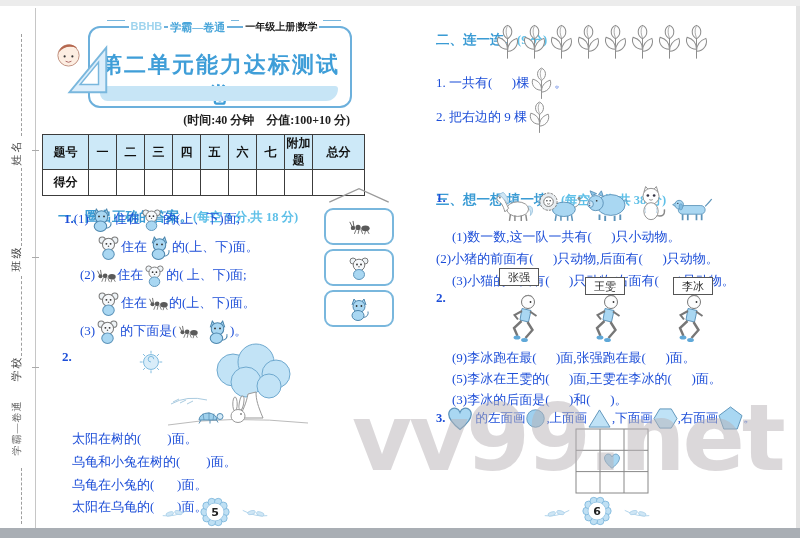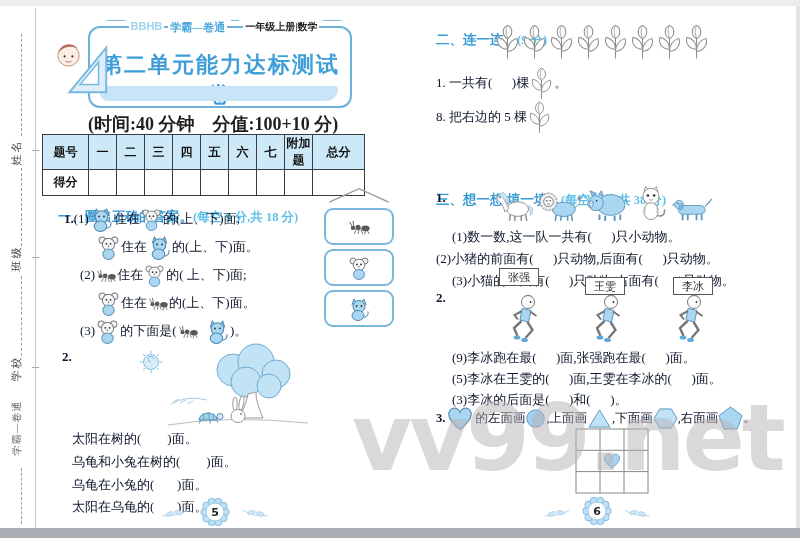--- a/index.html
+++ b/index.html
@@ -1,21 +1,21 @@
 <!DOCTYPE html>
 <html><head>
 <meta charset="utf-8">
 <style>
   html,body{margin:0;padding:0;background:#fdfdfd;}
   .screen{position:relative;width:800px;height:538px;overflow:hidden;background:#ffffff;
           font-family:"Liberation Serif","DejaVu Serif",serif;color:#1f1f1f;}
   .abs{position:absolute;}
   .row{position:absolute;display:flex;align-items:center;white-space:pre;}
   .t{white-space:pre;}
-  .body-text{font-size:13px;color:#0f172a;text-align:center;}
+  .body-text{font-size:13px;color:#1d4ed8;text-align:center;}
   .qnum{font-weight:700;}
   .sec-head{position:absolute;white-space:pre;}
   .sec-title{color:#3a9bd4;font-weight:700;font-size:13.5px;}
   .sec-points{color:#5fc0e8;font-weight:700;font-size:12.5px;}
   
   .edge-top{position:absolute;left:0;top:0;width:800px;height:6px;background:#ececec;}
   .edge-bottom{position:absolute;left:0;top:528px;width:800px;height:10px;background:#a9aeb4;}
   .edge-right{position:absolute;left:796px;top:6px;width:4px;height:522px;background:#e3e3e3;}
   
   .margin-line{position:absolute;left:35px;top:8px;width:1px;height:520px;background:#c6c6c6;}
@@ -31,22 +31,22 @@
           justify-content:center;gap:4px;background:transparent;}
   .banner-topline .txt{background:#fff;padding:0 2px;}
   .dashline{height:0;border-top:1.5px solid #79b7dd;flex:0 0 18px;}
   .logo-txt{color:#9fd4ee;font-weight:700;font-size:11px;font-family:"Liberation Sans",sans-serif;background:#cfe8f7;border-radius:2px;padding:0 2px;}
   .brand-txt{color:#4aa6da;font-weight:700;font-size:11px;}
   .edition-txt{color:#222;font-weight:700;font-size:10px;}
   .banner-title{position:absolute;left:0;right:0;top:22px;text-align:center;color:#3f9ed8;
           font-weight:700;font-size:22px;letter-spacing:2px;}
   .swoosh{position:absolute;left:10px;right:12px;bottom:5px;height:15px;background:#c7e5f6;
           border-radius:4px 4px 16px 10px;}
-  .exam-info{position:absolute;left:88px;top:112px;width:262px;text-align:left;
-          font-size:18px;font-weight:700;white-space:pre;}
+  .exam-info{position:absolute;left:88px;top:112px;width:262px;text-align:right;
+          font-size:12px;font-weight:700;white-space:pre;}
   
   .score-table{position:absolute;left:42px;top:134px;border-collapse:collapse;table-layout:fixed;background:#fff;}
   .score-table th,.score-table td{border:1px solid #3c3c3c;height:25px;padding:0;text-align:center;
           font-size:12px;font-weight:700;color:#111;}
   .score-table thead th{background:#cde9f8;}
   
   .organizer{position:absolute;left:322px;top:186px;width:74px;}
   .pocket{width:66px;height:33px;border:2px solid #79b7dd;border-radius:9px;margin:4px auto 0;
           display:flex;align-items:center;justify-content:center;background:#fff;}
   
@@ -469,21 +469,21 @@
       </svg>
   </div>
   <div class="row body-text" style="left:436px;top:66px;height:34px">
     <span class="t">1. 一共有(      )棵</span>
     <svg class="ic" width="25" height="33">
         <use href="#sym-plant"></use>
       </svg>
     <span class="t">。</span>
   </div>
   <div class="row body-text" style="left:436px;top:100px;height:34px">
-    <span class="t">8. 把右边的 5 棵</span>
+    <span class="t">2. 把右边的 9 棵</span>
     <svg class="ic" width="25" height="33">
         <use href="#sym-plant"></use>
       </svg>
   </div>
 
   <div class="sec-head" style="left:420px;top:172px">
     <span class="sec-title">三、想一想,填一填。</span><span class="sec-points">(每空 2 分,共 38 分)</span>
   </div>
   <span class="abs body-text qnum" style="left:436px;top:190px">1.</span>
   <div class="row" style="left:494px;top:186px;gap:4px;align-items:flex-end">

